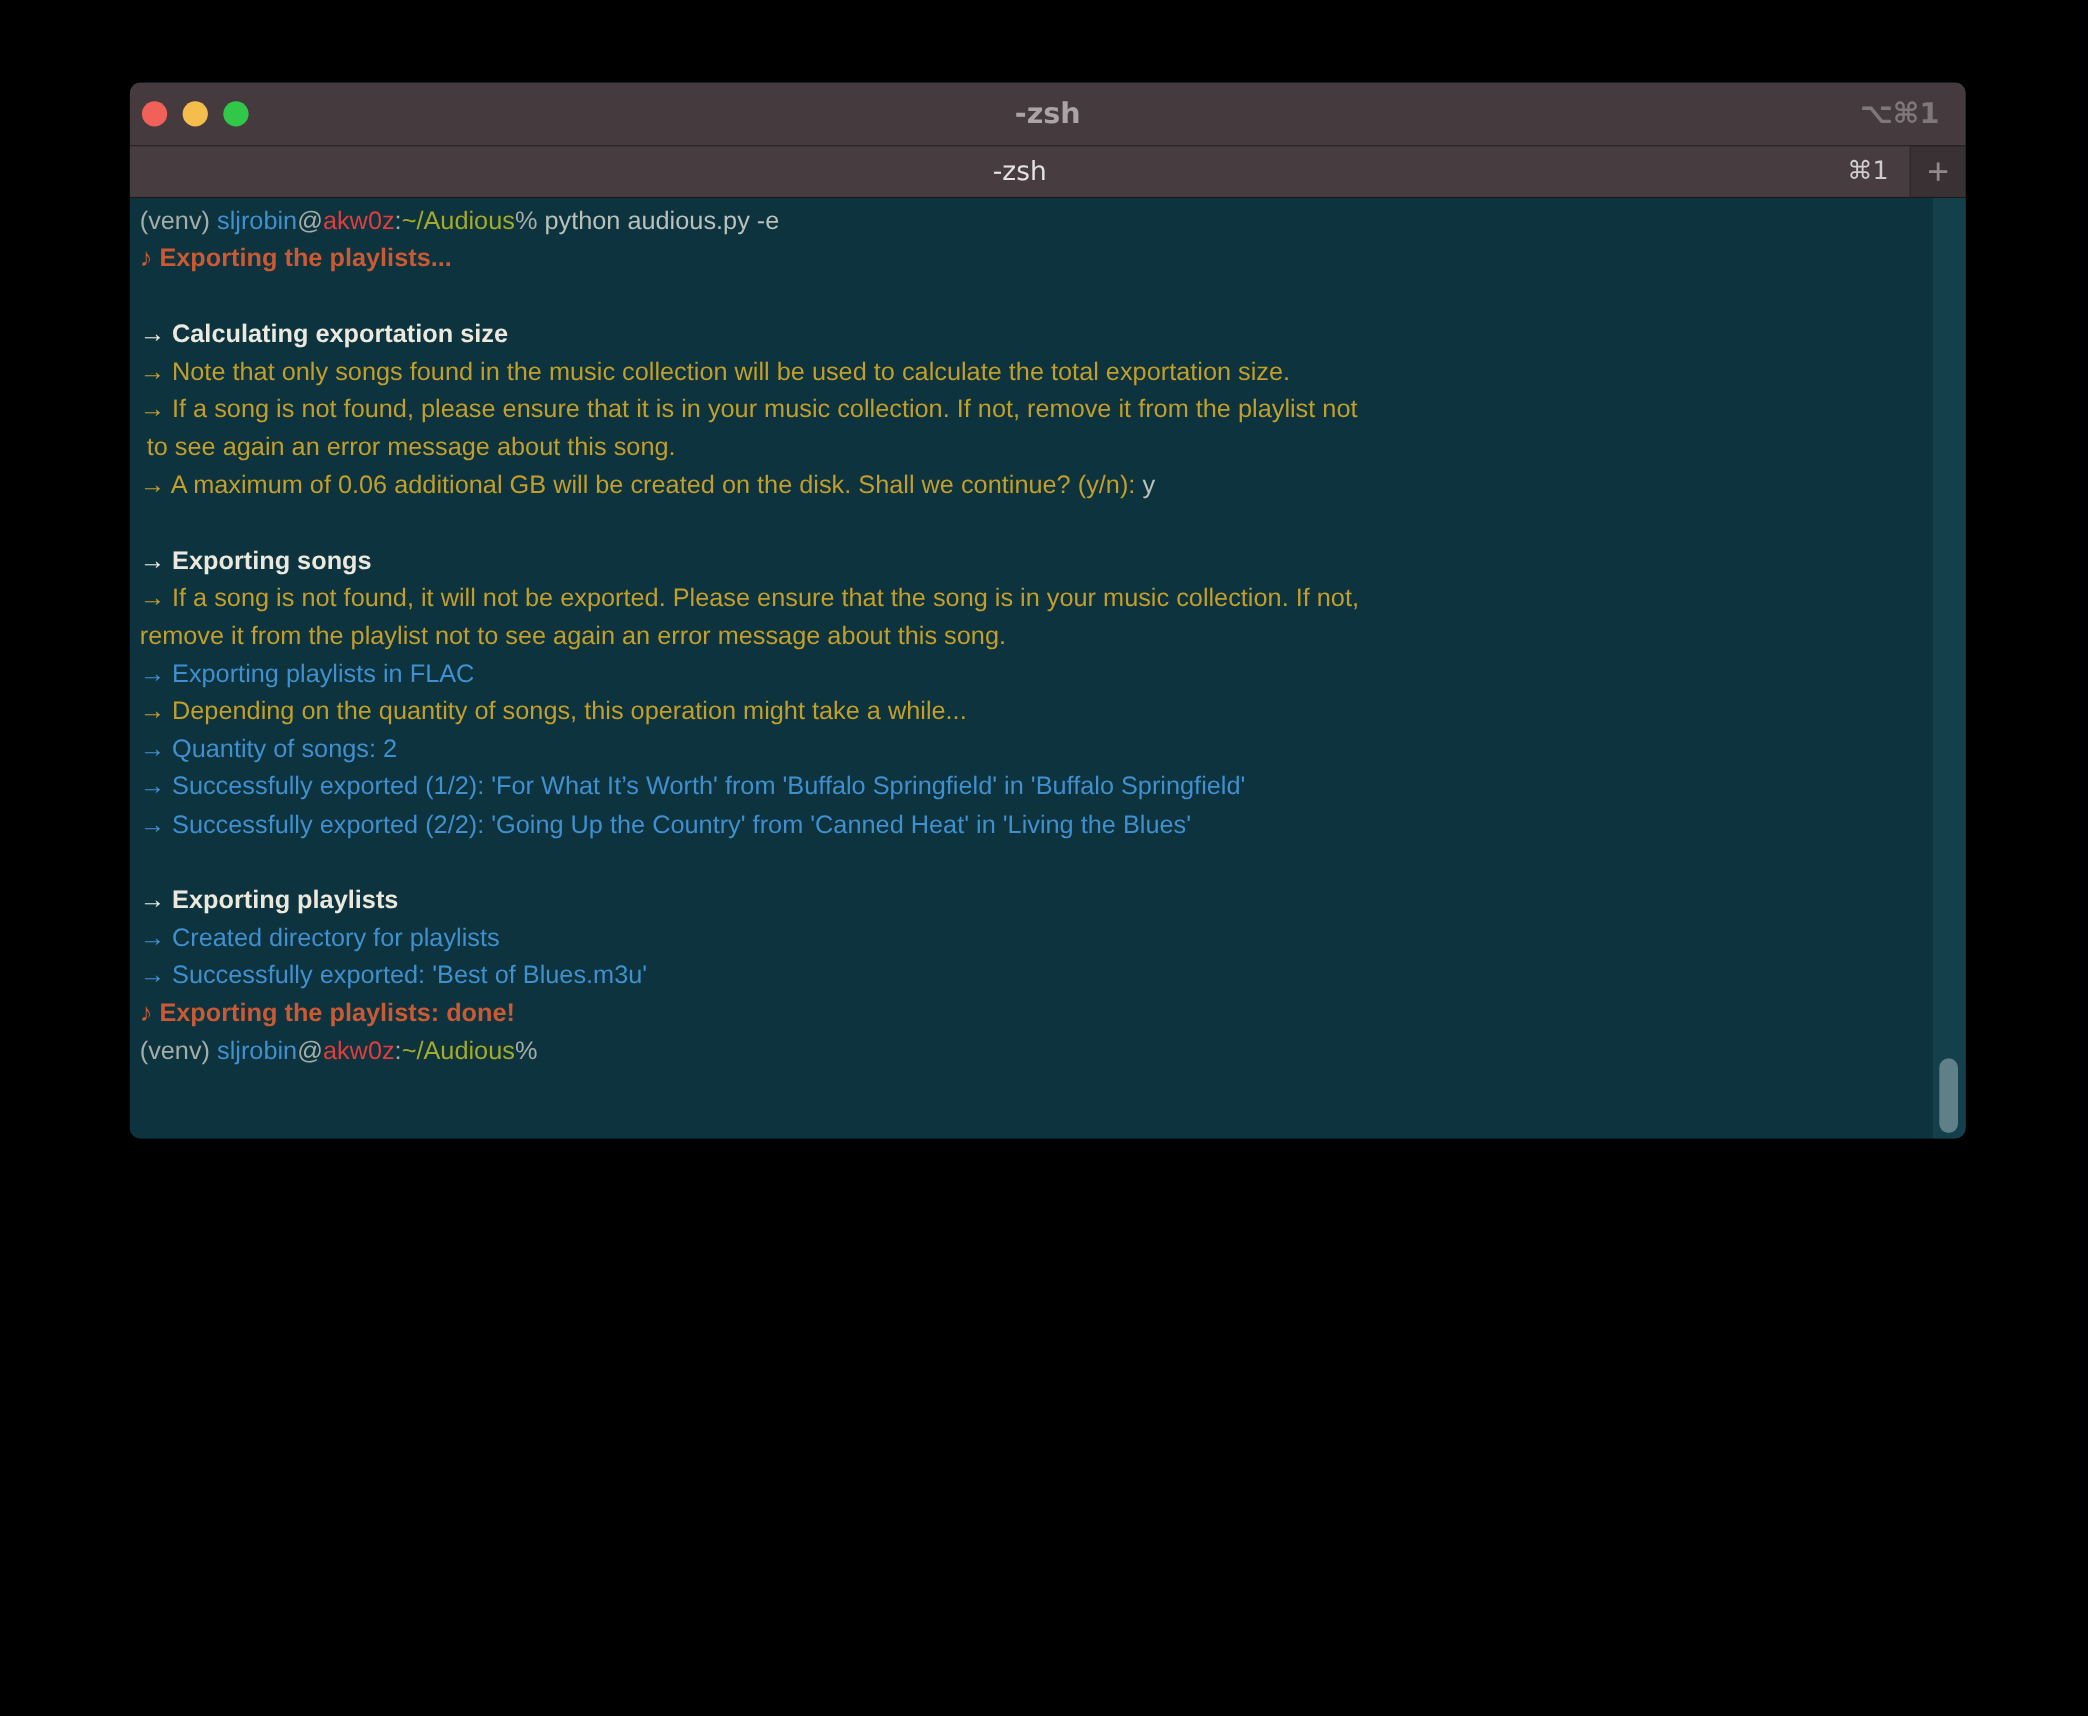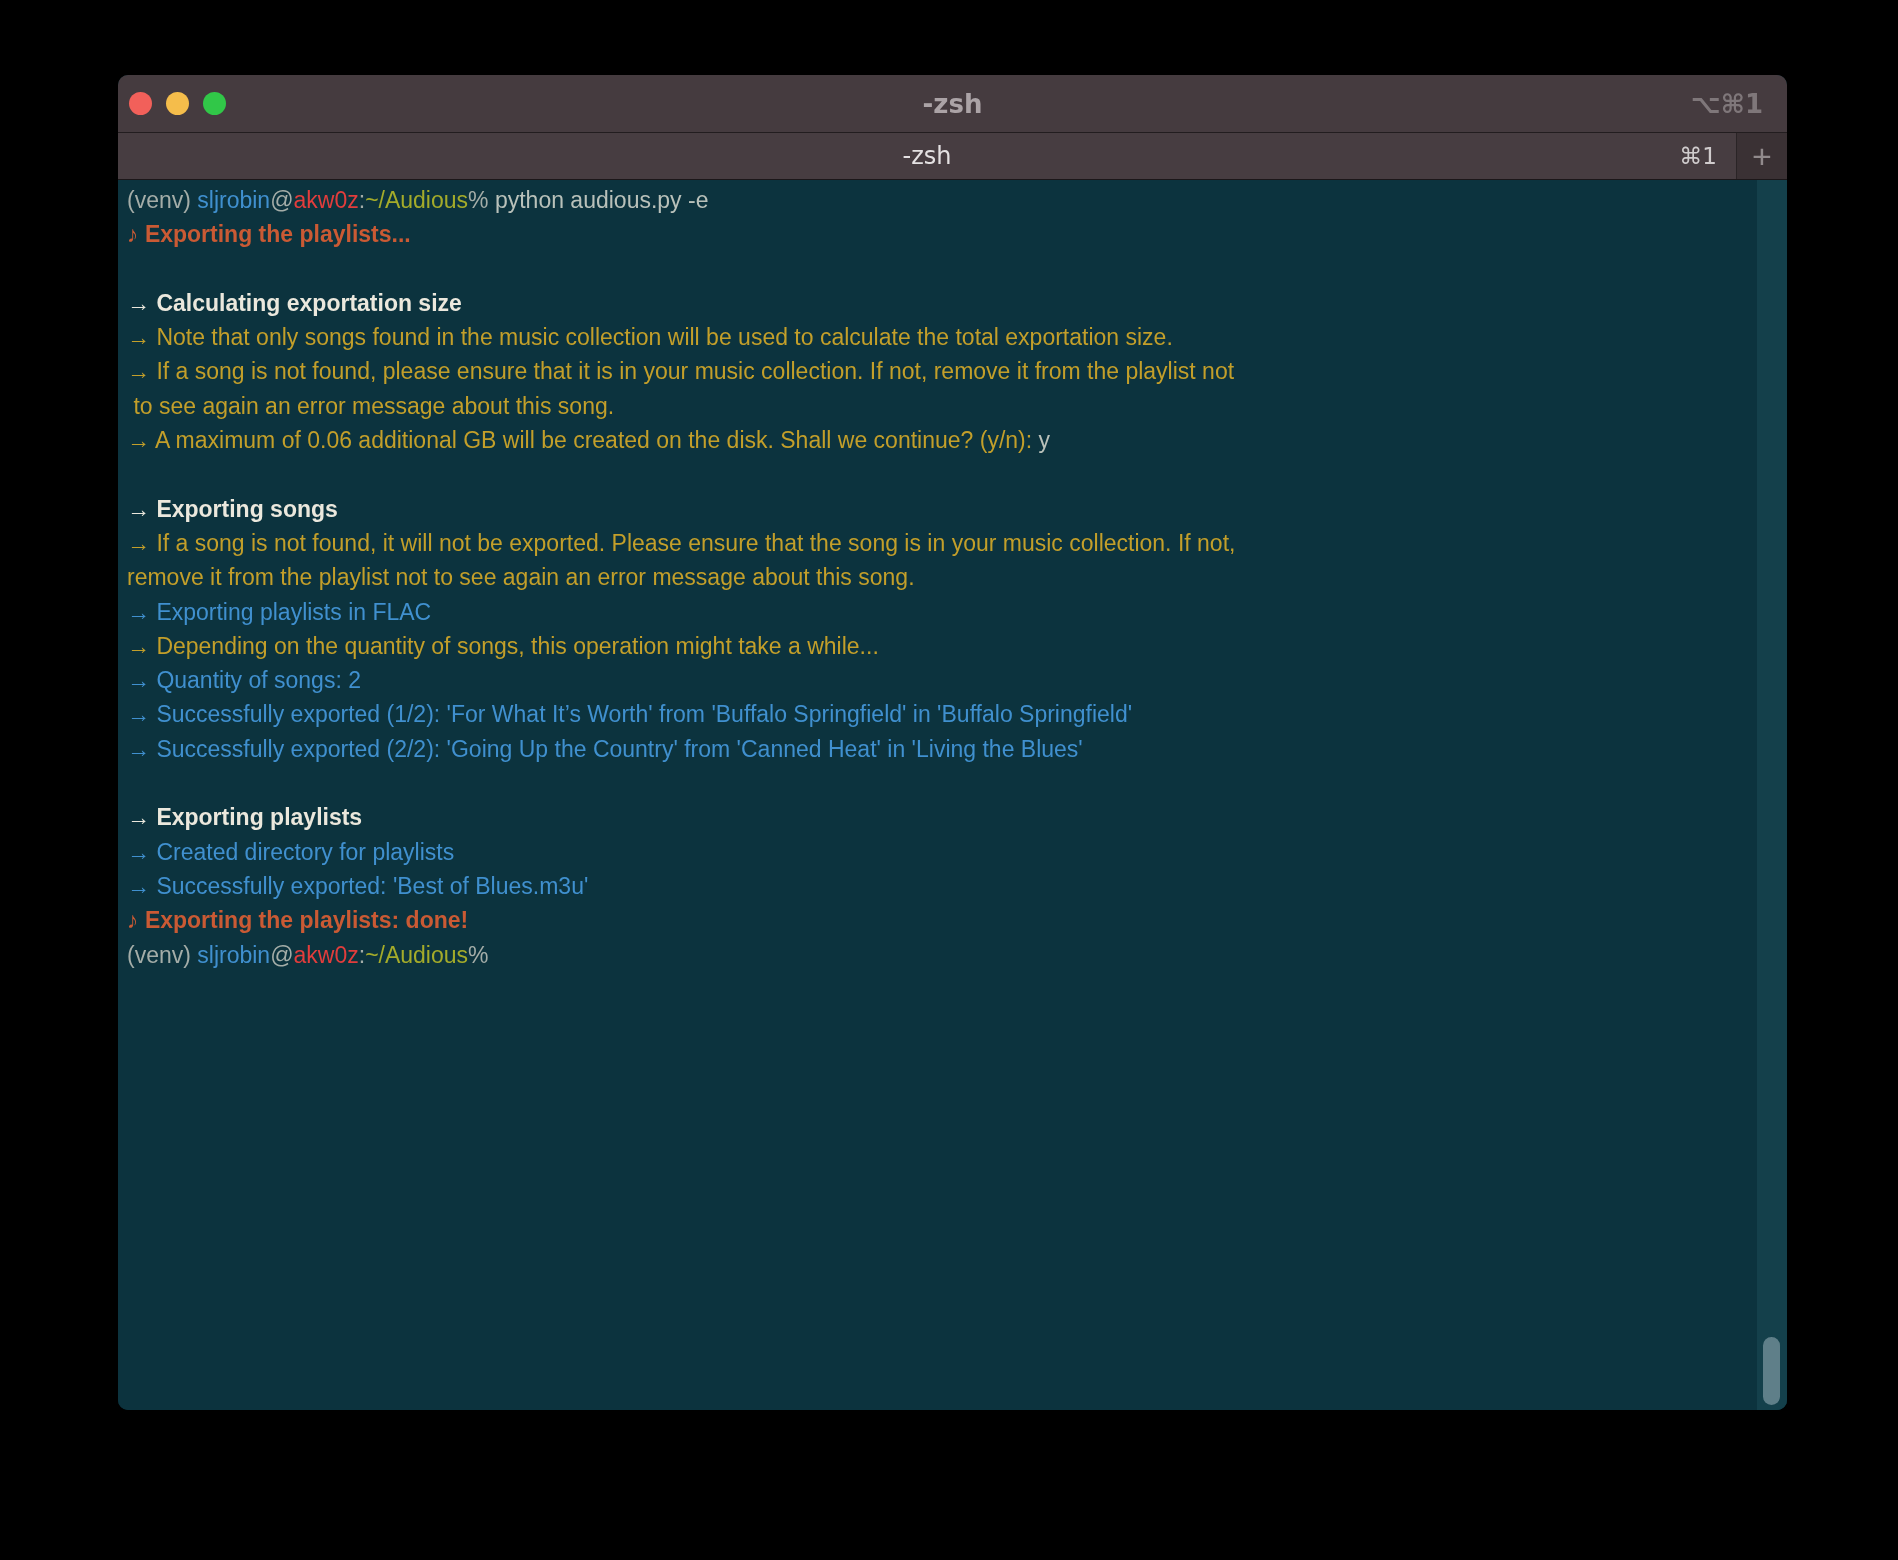--- a/index.html
+++ b/index.html
@@ -5,21 +5,21 @@
   html, body {
     margin: 0; padding: 0;
     width: 1898px; height: 1560px;
     background: #000000;
     overflow: hidden;
     font-family: "Liberation Sans", sans-serif;
   }
   .window {
     position: absolute;
     left: 118px; top: 75px;
-    width: 1669px; height: 1335px;
+    width: 1669px; height: 960px;
     border-radius: 10px;
     overflow: hidden;
     display: flex; flex-direction: column;
     box-shadow: 0 30px 70px rgba(0,0,0,0.85);
     background: var(--background, #0c333e);
   }
   
   .titlebar {
     position: relative;
     height: 57px; flex: 0 0 57px;

